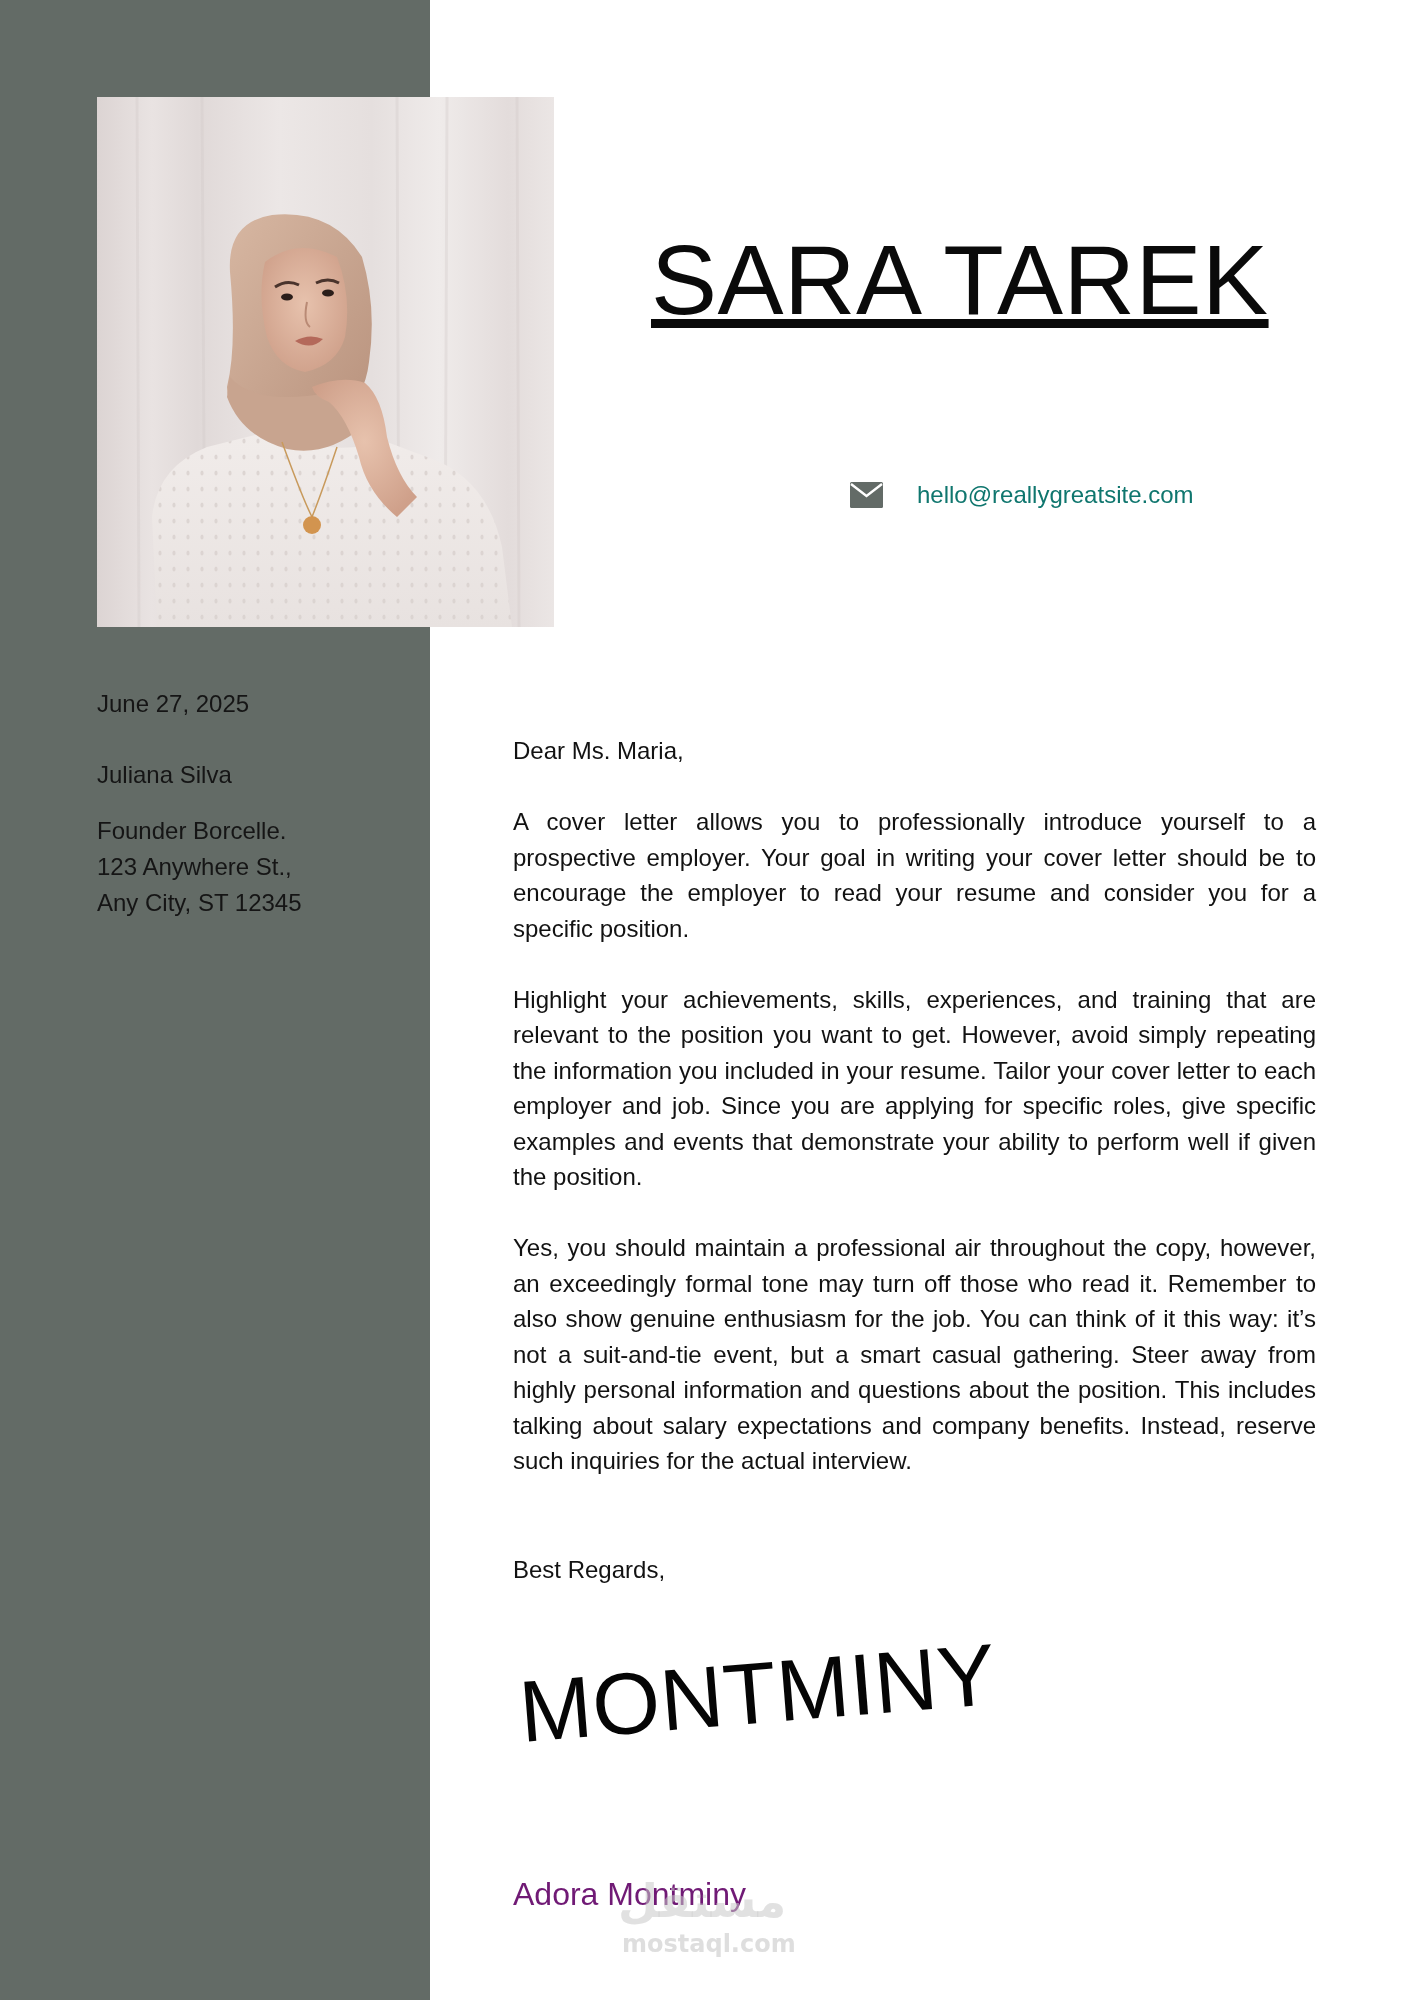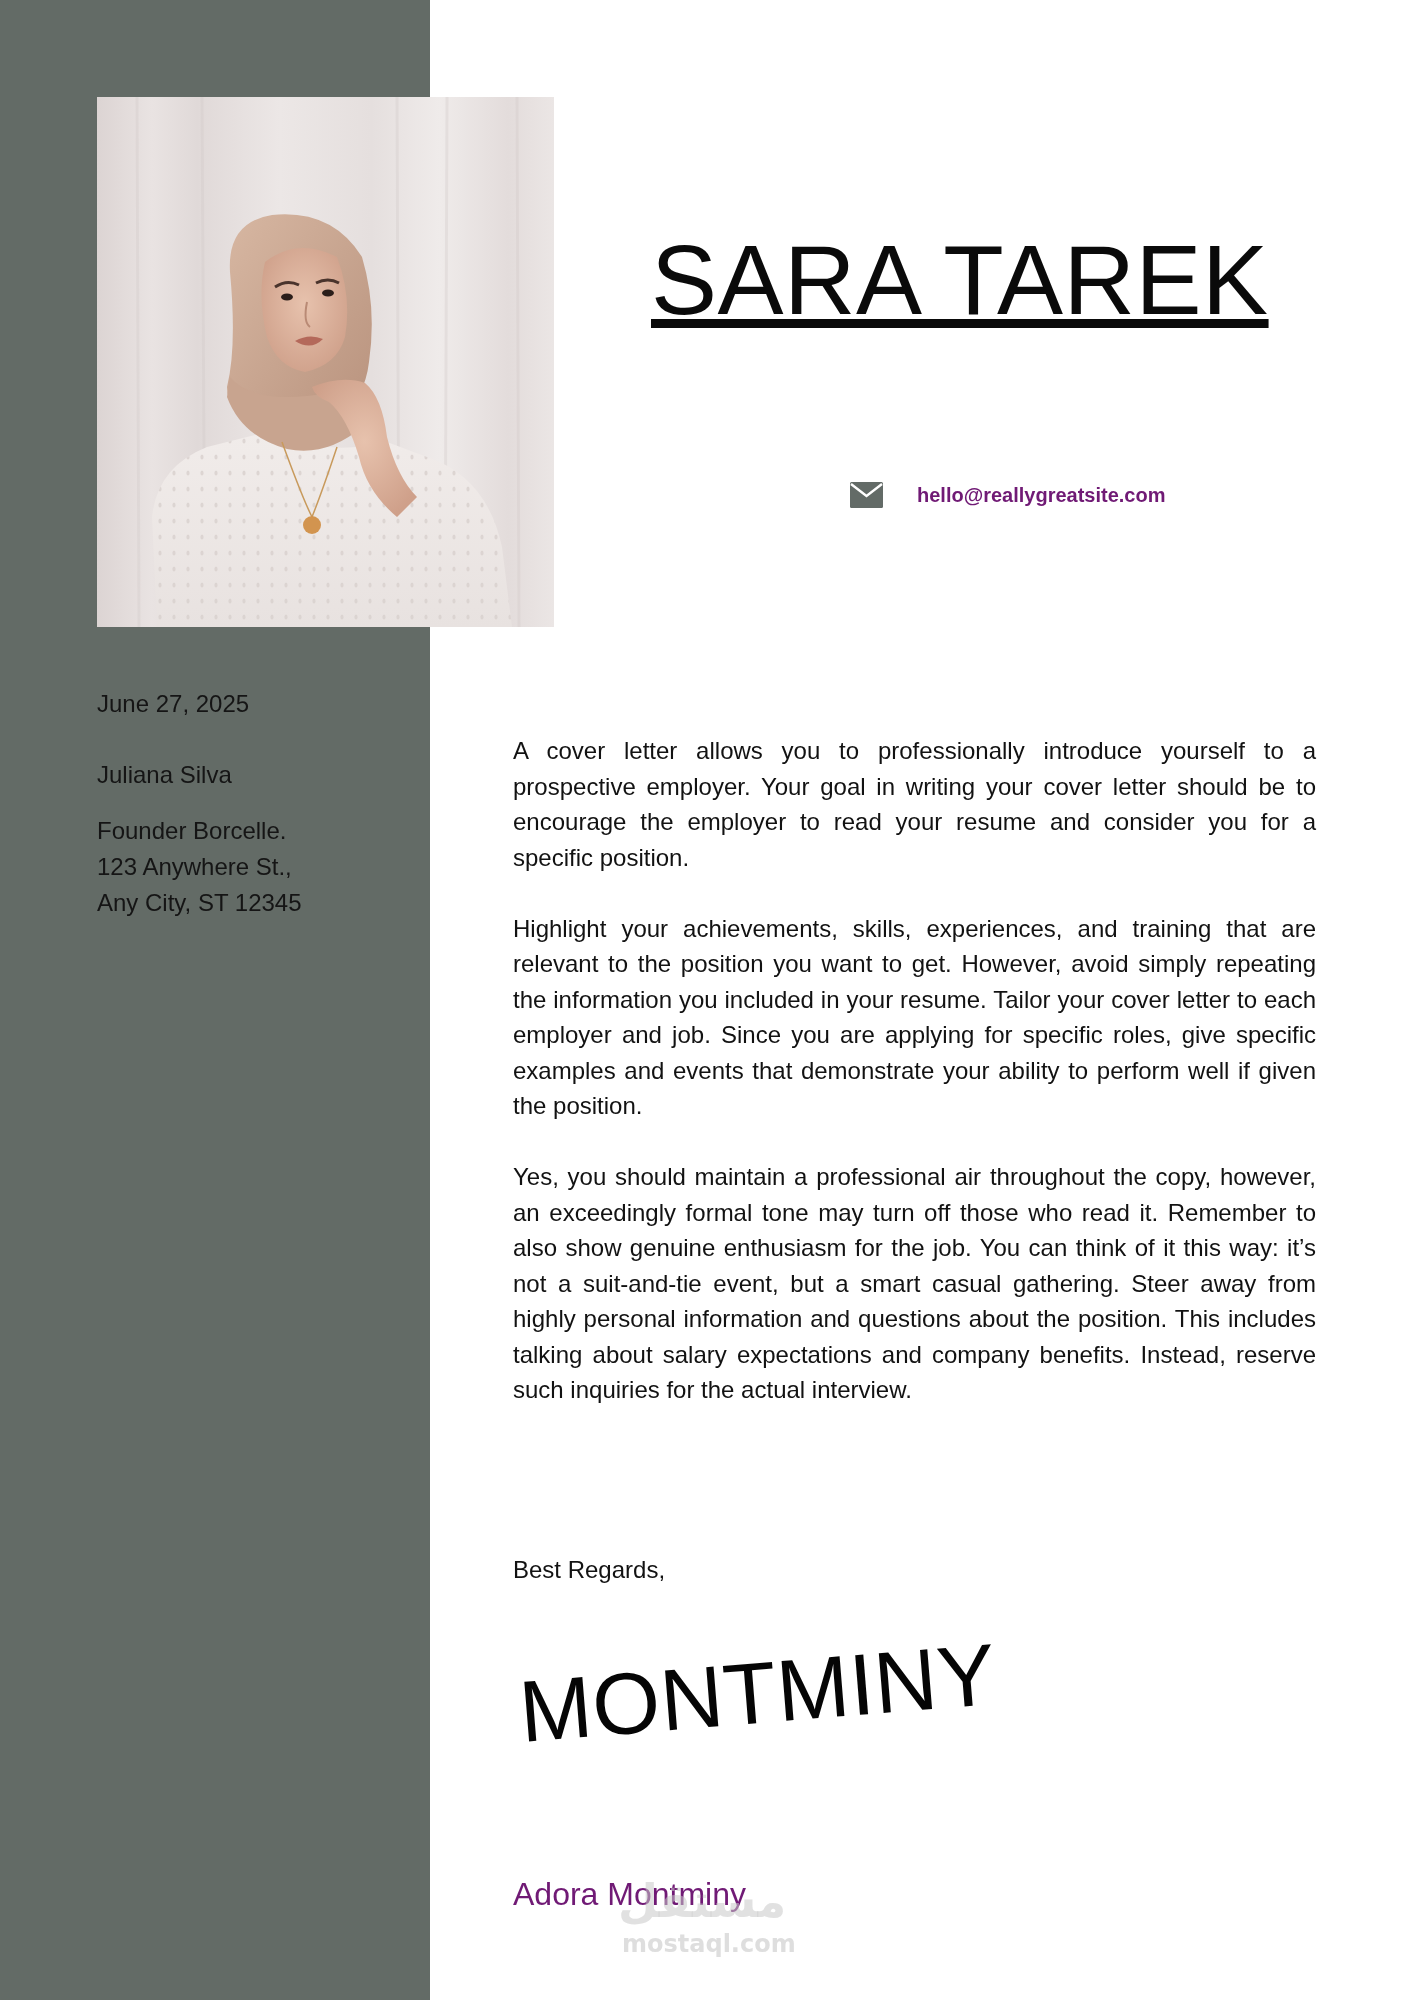--- a/index.html
+++ b/index.html
@@ -20,21 +20,21 @@
   .name-title {
     position: absolute; left: 651px; top: 230px; margin: 0;
     font-size: 99px; font-weight: 400; line-height: 1; letter-spacing: 0.5px;
     color: #0a0a0a; white-space: nowrap; text-decoration: underline;
   }
 
   .contacts { position: absolute; left: 850px; top: 474px; }
   .contact-row { display: flex; align-items: center; height: 41px; }
   .contact-icon { width: 36px; height: 32px; display: flex; align-items: center; justify-content: flex-start; }
   .contact-icon svg { display: block; }
-  .contact-text { margin-left: 31px; font-size: 20px; color: #701a75; white-space: nowrap; line-height: 1; font-weight: bold; }
+  .contact-text { margin-left: 31px; font-size: 24px; color: #0f766e; white-space: nowrap; line-height: 1; }
 
   .recipient { position: absolute; left: 97px; top: 686px; font-size: 24px; color: #151515; line-height: 36px; }
   .recipient .date { margin-bottom: 35px; }
   .recipient .person { margin-bottom: 20px; }
 
   .letter {
     position: absolute; left: 513px; top: 733px; width: 803px;
     font-size: 24px; line-height: 35.5px; color: #121212;
   }
   .letter p { margin: 0 0 35.5px 0; text-align: justify; }
@@ -146,20 +146,21 @@
 
 <div class="recipient">
   <div class="date">June 27, 2025</div>
   <div class="person">Juliana Silva</div>
   <div>Founder Borcelle.</div>
   <div>123 Anywhere St.,</div>
   <div>Any City, ST 12345</div>
 </div>
 
 <div class="letter">
+  <p class="salutation">Dear Ms. Maria,</p>
   <p>A cover letter allows you to professionally introduce yourself to a prospective employer. Your goal in writing your cover letter should be to encourage the employer to read your resume and consider you for a specific position.</p>
   <p>Highlight your achievements, skills, experiences, and training that are relevant to the position you want to get. However, avoid simply repeating the information you included in your resume. Tailor your cover letter to each employer and job. Since you are applying for specific roles, give specific examples and events that demonstrate your ability to perform well if given the position.</p>
   <p>Yes, you should maintain a professional air throughout the copy, however, an exceedingly formal tone may turn off those who read it. Remember to also show genuine enthusiasm for the job. You can think of it this way: it’s not a suit-and-tie event, but a smart casual gathering. Steer away from highly personal information and questions about the position. This includes talking about salary expectations and company benefits. Instead, reserve such inquiries for the actual interview.</p>
 </div>
 
 <div class="closing">Best Regards,</div>
 
 <div class="signature">MONTMINY</div>
 
 <div class="signer">Adora Montminy</div>

